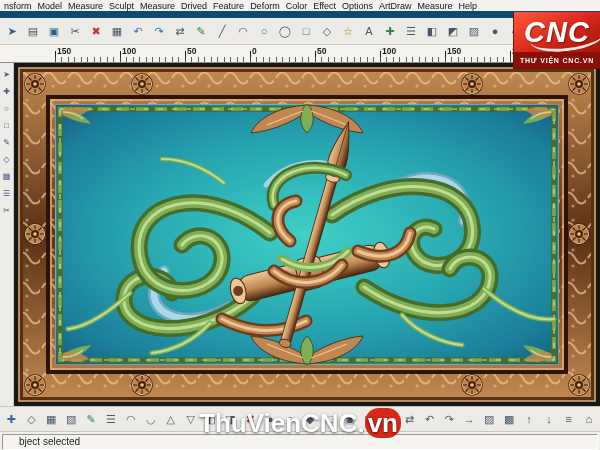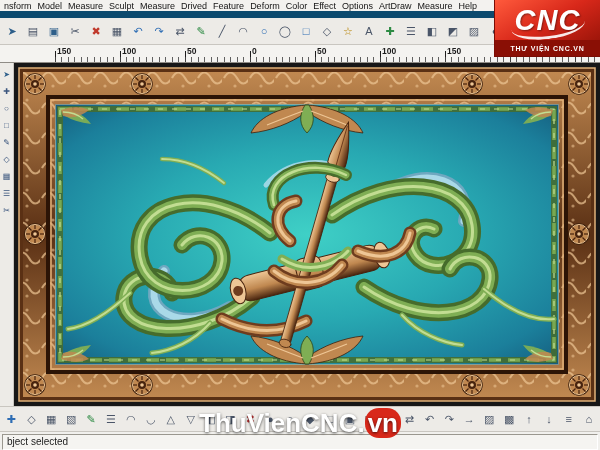--- a/index.html
+++ b/index.html
@@ -34,26 +34,26 @@
   .lbtn{width:12px;height:12px;font-size:8px;color:#3b567e;display:flex;align-items:center;justify-content:center;}
   .viewport{position:relative;flex:1;background:var(--canvas-bg,#171717);}
   .viewport svg{position:absolute;inset:0;width:100%;height:100%;display:block;}
 
   
   .bottombar{height:25px;background:#edebe7;border-top:1px solid #c9c6c0;
              display:flex;align-items:center;gap:1px;padding:0 2px;box-sizing:border-box;}
   .statusbar{height:20px;background:#f1f0ed;border-top:1px solid #c9c6c0;display:flex;
              align-items:center;gap:4px;padding:0 2px;box-sizing:border-box;font-size:10px;color:#1c1c1c;}
   .status-box{border:1px solid;border-color:#9a978f #ffffff #ffffff #9a978f;background:#f5f4f1;
-              height:14px;line-height:14px;padding:0 4px;}
+              height:14px;line-height:14px;padding:0 16px;}
   .status-msg{flex:1;}
   .status-coords{width:118px;text-align:right;}
 
   
-  .logo{position:absolute;top:0;right:0;width:106px;height:57px;z-index:6;
+  .logo{position:absolute;top:12px;right:0;width:87px;height:57px;z-index:6;
         background:linear-gradient(150deg,#ff5a3c,var(--logo-red,#d8281a) 45%,#8a0f05);
         border-left:1px solid #7a0c04;border-bottom:1px solid #7a0c04;box-sizing:border-box;text-align:right;}
   .logo-main{position:relative;height:40px;display:flex;align-items:center;justify-content:center;
              color:#fff;font-size:29px;font-weight:bold;font-style:italic;letter-spacing:1px;
              text-shadow:1px 1px 2px rgba(0,0,0,.4);}
   .logo-swoosh{position:absolute;left:16px;top:12px;width:74px;height:24px;
                border-bottom:3px solid rgba(255,255,255,.9);border-radius:50%;
                transform:rotate(-7deg);pointer-events:none;}
   .logo-sub{height:16px;background:var(--logo-red-dark,#8a0f05);color:#fff;font-size:7px;
             font-weight:bold;letter-spacing:.8px;display:flex;align-items:center;justify-content:center;}

